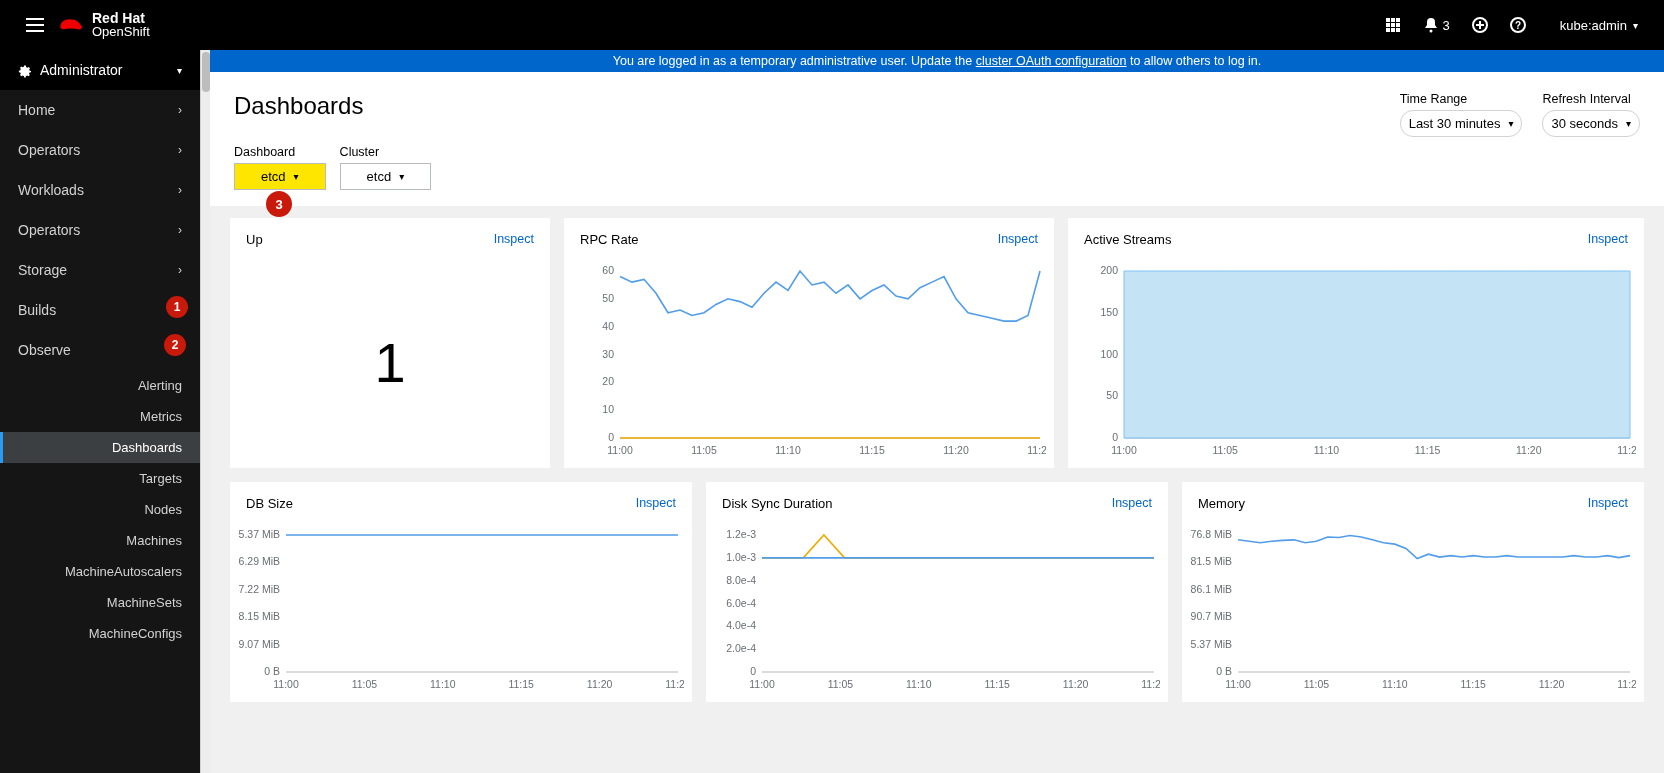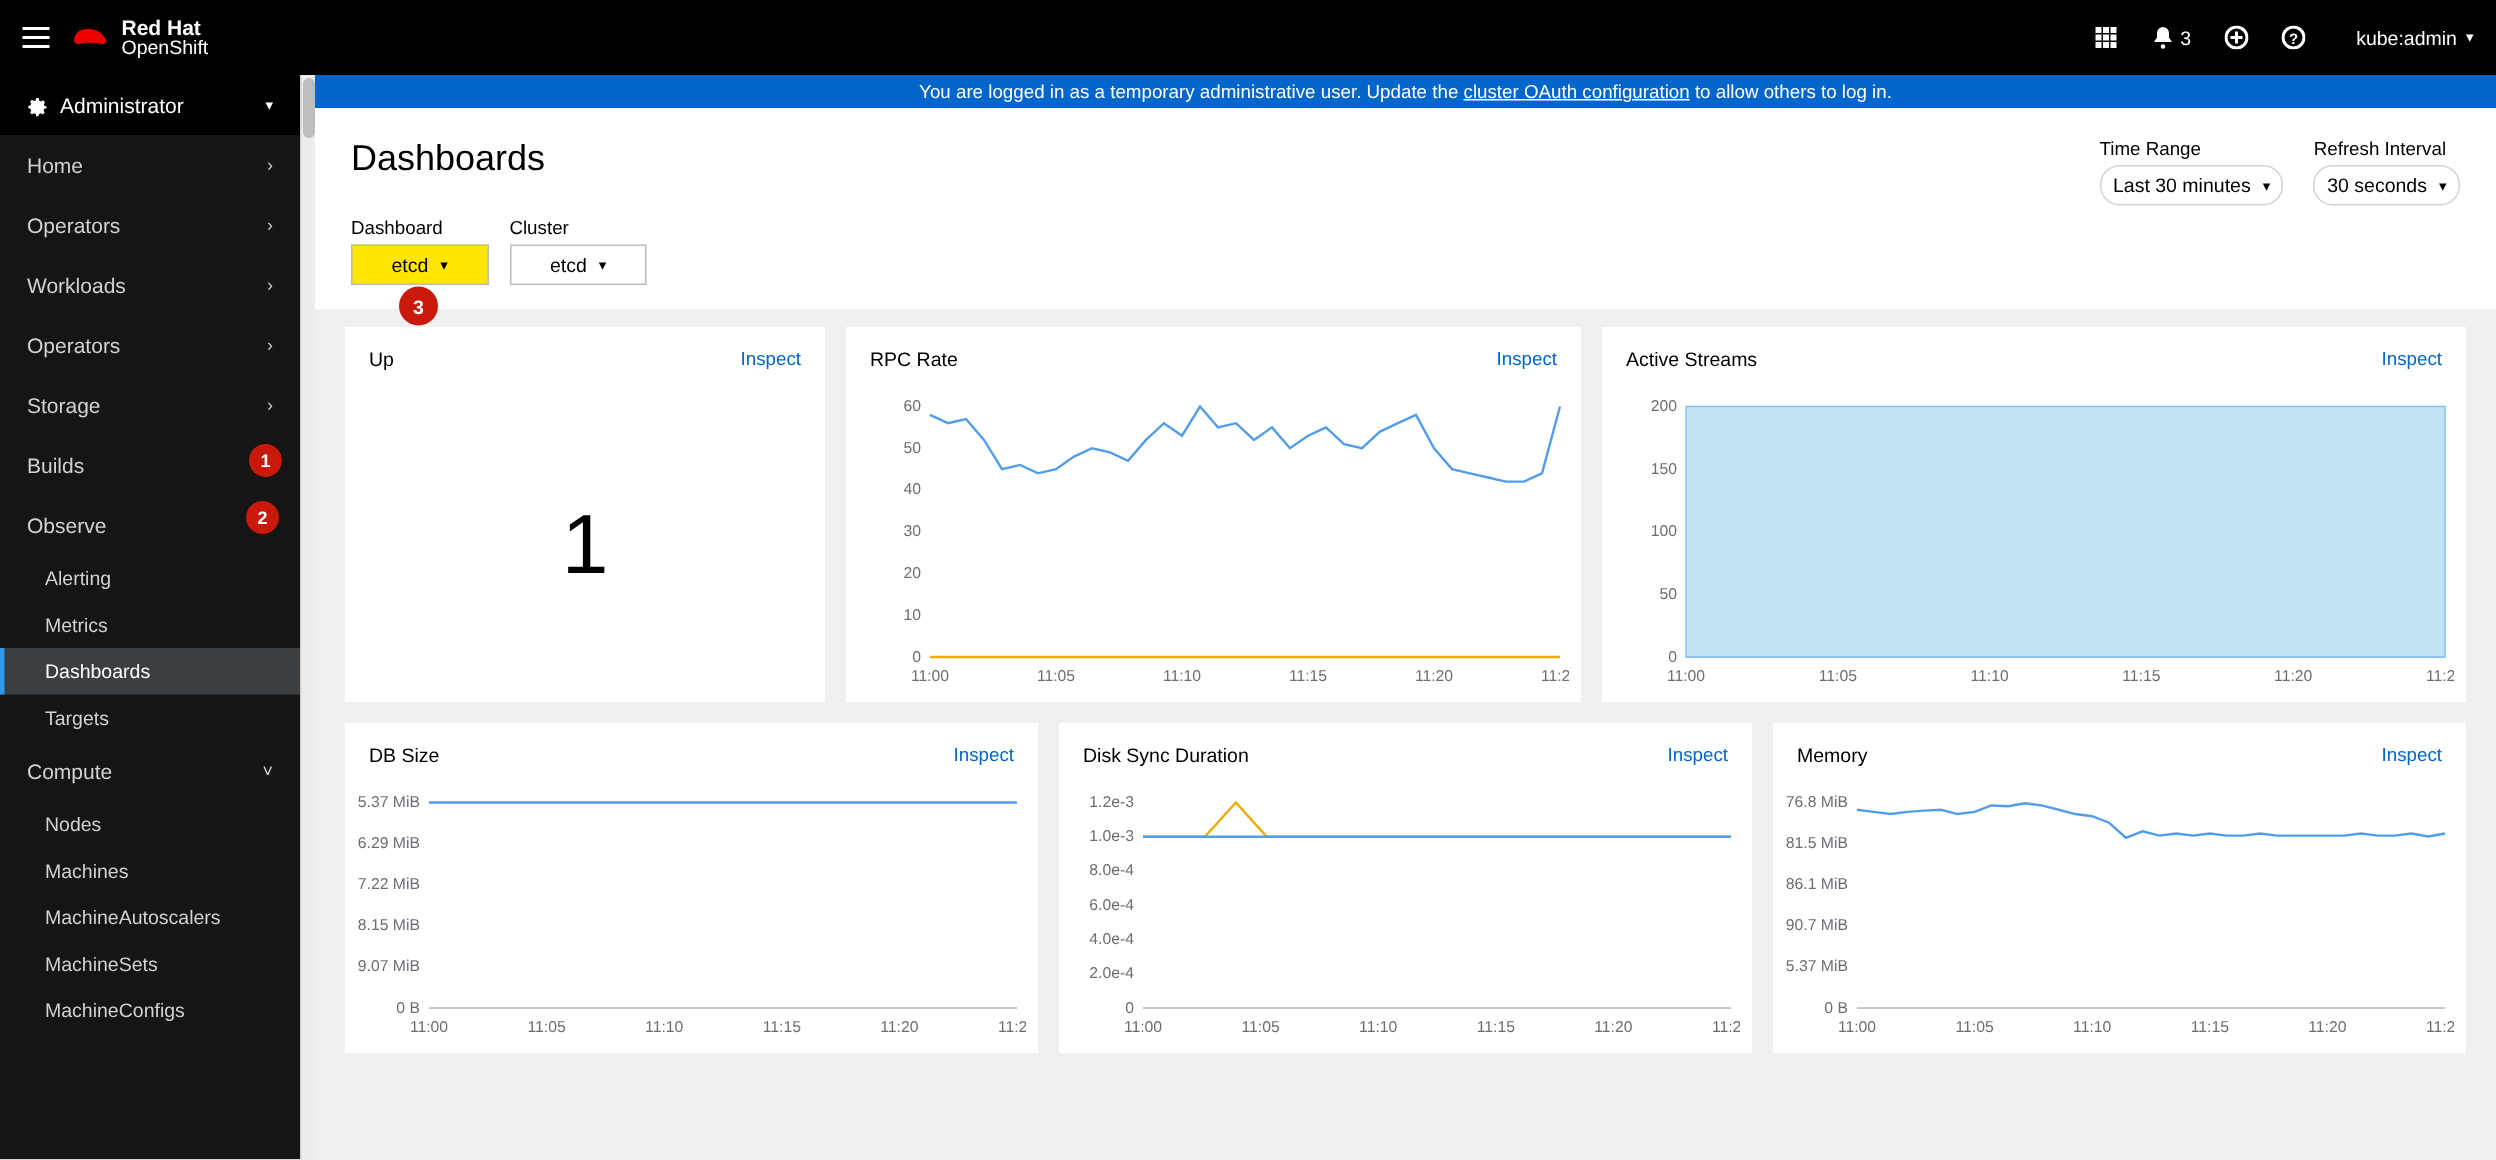--- a/index.html
+++ b/index.html
@@ -15,21 +15,21 @@
     --link:#06c;
     --link2:#2b9af3;
     --banner:#0066cc;
     --badge:#c9190b;
   }
   *{box-sizing:border-box;}
   html,body{margin:0;padding:0;height:100%;font-family:"RedHatText","Helvetica Neue",Arial,sans-serif;font-size:13px;background:var(--page-bg);}
   .app{display:flex;flex-direction:column;width:1664px;height:773px;overflow:hidden;}
 
   
-  .topbar{height:50px;background:var(--bg-black);color:var(--text-light);display:flex;align-items:center;padding:0 15px;gap:14px;flex-shrink:0;}
+  .topbar{height:50px;background:var(--bg-black);color:var(--text-light);display:flex;align-items:center;padding:0 26px;gap:14px;flex-shrink:0;}
   .hamburger{display:flex;flex-direction:column;gap:4px;cursor:pointer;}
   .hamburger span{display:block;width:18px;height:2px;background:#fff;}
   .brand{display:flex;align-items:center;gap:8px;}
   .brand svg{width:26px;height:20px;}
   .brand-text .b1{font-weight:700;font-size:14px;line-height:14px;}
   .brand-text .b2{font-size:13px;line-height:14px;}
   .topbar-spacer{flex:1;}
   .topbar-icons{display:flex;align-items:center;gap:22px;}
   .topbar-icons .ico{color:#fff;cursor:pointer;display:flex;align-items:center;gap:4px;}
   .topbar-icons svg{width:16px;height:16px;fill:#fff;}
@@ -37,21 +37,21 @@
   .caret{font-size:10px;}
 
   
   .body{flex:1;display:flex;overflow:hidden;}
 
   
   .sidebar{width:200px;background:var(--bg-dark);color:var(--text-grey);font-size:14px;display:flex;flex-direction:column;overflow:hidden;}
   .side-item{display:flex;align-items:center;justify-content:space-between;padding:12px 18px;cursor:pointer;}
   .side-item.perspective{background:#000;color:#fff;}
   .side-sub{display:none;}
-  .side-sub.open{display:block;}
+  .side-sub.open{display:block;text-align:right;}
   .side-sub .side-link{padding:8px 18px 8px 30px;display:block;cursor:pointer;font-size:13px;color:var(--text-grey);}
   .side-sub .side-link.active{background:var(--bg-dark3);border-left:3px solid var(--link2);padding-left:27px;color:#fff;}
   .chev{font-size:12px;color:#d2d2d2;}
 
   .nav-badge{position:absolute;background:var(--badge);color:#fff;font-size:12px;font-weight:700;width:22px;height:22px;border-radius:50%;display:flex;align-items:center;justify-content:center;z-index:10;}
   .nav-wrap{position:relative;}
   .nav-badge.n1{right:12px;top:6px;}
   .nav-badge.n2{right:14px;top:4px;}
 
   
@@ -215,26 +215,20 @@
               <span>Observe</span>
               <span class="chev">˅</span>
             </div>
             <div class="nav-badge n2">2</div>
           </div>
           <div class="side-sub open">
             <div class="side-link">Alerting</div>
             <div class="side-link">Metrics</div>
             <div class="side-link active">Dashboards</div>
             <div class="side-link">Targets</div>
-          </div>
-          <div class="nav-wrap">
-            <div class="side-item">
-              <span>Compute</span>
-              <span class="chev">˅</span>
-            </div>
           </div>
           <div class="side-sub open">
             <div class="side-link">Nodes</div>
             <div class="side-link">Machines</div>
             <div class="side-link">MachineAutoscalers</div>
             <div class="side-link">MachineSets</div>
             <div class="side-link">MachineConfigs</div>
           </div>
         </div>
     </div>

